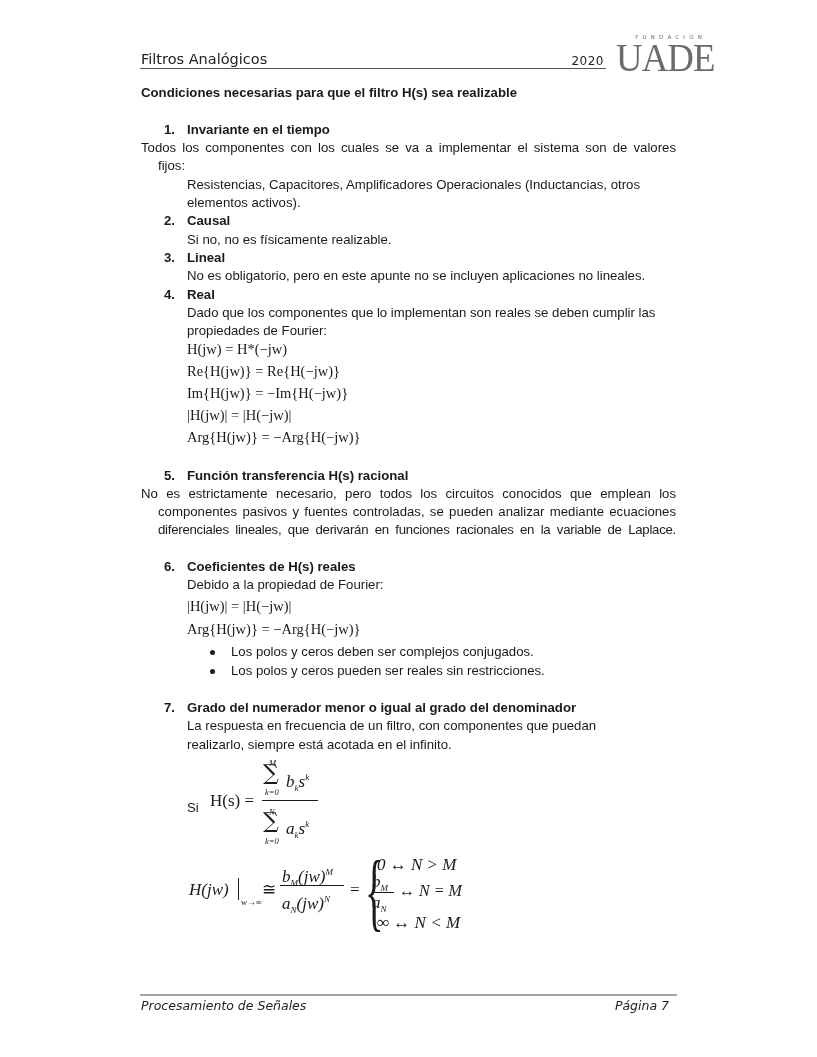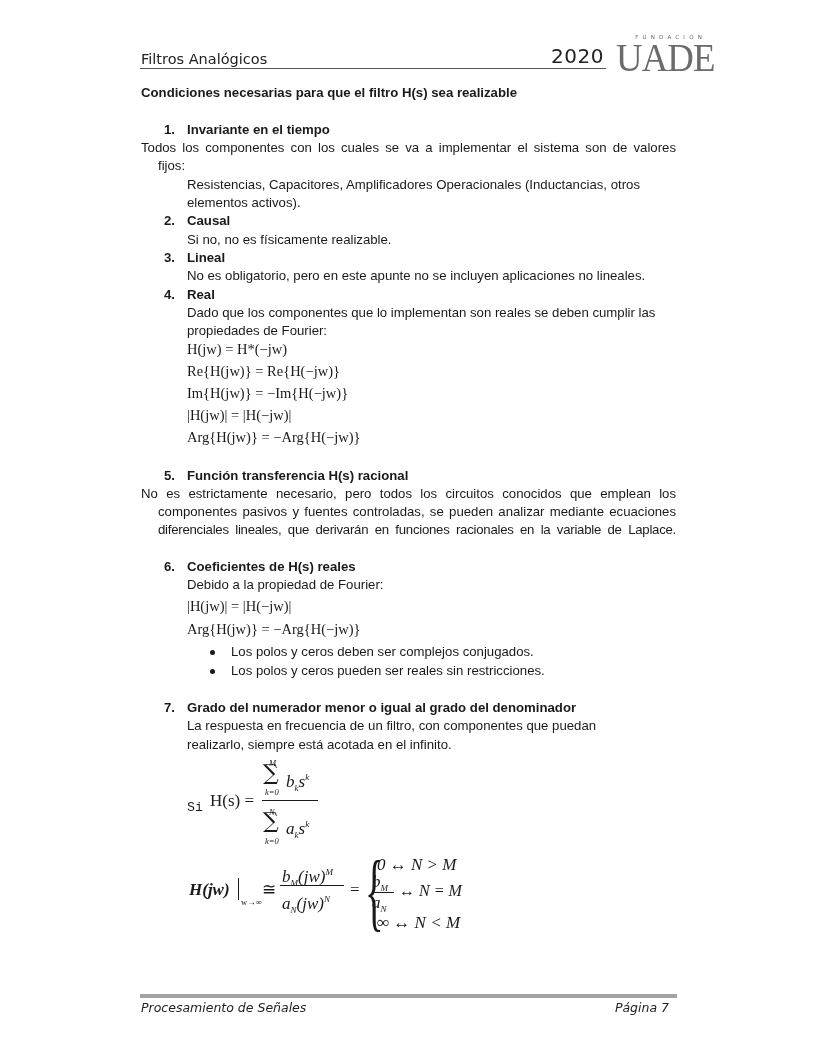--- a/index.html
+++ b/index.html
@@ -1,33 +1,33 @@
 <!DOCTYPE html>
 <html><head>
 <meta charset="utf-8">
 <style>
   html, body { margin: 0; padding: 0; background: #ffffff; }
   body { width: 817px; height: 1057px; position: relative; overflow: hidden; color: #1a1a1a; font-family: "Liberation Sans", sans-serif; }
   .header { position: absolute; left: 140px; top: 44px; width: 466px; height: 24px; border-bottom: 1px solid #555; }
   .header-title { position: absolute; left: 1px; bottom: 1px; font-family: "DejaVu Sans", sans-serif; font-size: 14.5px; color: #222; }
-  .header-year { position: absolute; right: 2px; bottom: 0px; font-family: "DejaVu Sans", sans-serif; font-size: 20px; color: #222; letter-spacing: 0.5px; }
+  .header-year { position: absolute; right: 2px; bottom: 0px; font-family: "DejaVu Sans", sans-serif; font-size: 12px; color: #222; letter-spacing: 0.5px; }
   .logo { position: absolute; left: 616px; top: 34px; width: 92px; height: 44px; }
   .logo-top { position: absolute; left: 2px; top: 0; width: 88px; font-family: "DejaVu Sans", sans-serif; font-size: 5.5px; letter-spacing: 4.2px; color: #666; text-align: right; }
   .logo-main { position: absolute; left: 0; top: 4px; font-family: "Liberation Serif", serif; font-size: 40px; line-height: 40px; color: #6b6b6b; letter-spacing: -1px; transform: scaleX(0.92); transform-origin: left; font-weight: normal; }
 
   .content { position: absolute; left: 0; top: 0; width: 817px; }
   .t { position: absolute; font-family: "Liberation Sans", sans-serif; font-size: 13.2px; line-height: 18px; color: #1a1a1a; white-space: nowrap; }
   .b { font-weight: bold; }
   .num { position: absolute; font-weight: bold; font-size: 13.2px; line-height: 18px; }
   .math { position: absolute; font-family: "Liberation Serif", serif; font-size: 14.5px; line-height: 18px; color: #1a1a1a; white-space: nowrap; }
   .math i { font-style: italic; }
   .just { text-align: justify; text-align-last: justify; white-space: normal; }
   .bullet { position: absolute; width: 5px; height: 5px; border-radius: 50%; background: #1a1a1a; }
 
-  .footer { position: absolute; left: 140px; top: 994px; width: 537px; border-top: 4px solid #a3a3a3; height: 20px; }
+  .footer { position: absolute; left: 140px; top: 994px; width: 537px; border-top: 2px solid #a3a3a3; height: 20px; }
   .footer-left { position: absolute; left: 1px; top: 2px; font-family: "DejaVu Sans", sans-serif; font-style: italic; font-size: 12.5px; color: #222; }
   .footer-right { position: absolute; right: 8px; top: 2px; font-family: "DejaVu Sans", sans-serif; font-style: italic; font-size: 12.5px; color: #222; }
   .sigma { font-family: "DejaVu Serif", serif; font-size: 22px; }
   .small { font-size: 8.5px; font-style: italic; }
   .fracline { position: absolute; height: 1px; background: #1a1a1a; }
   .brace { position: absolute; font-family: "Liberation Serif", serif; font-size: 86px; line-height: 86px; transform: scaleX(0.45); transform-origin: left; font-weight: 100; }
 </style>
 </head>
 <body>
 
@@ -84,38 +84,38 @@
   <div class="t" style="left:231px; top:643px;">Los polos y ceros deben ser complejos conjugados.</div>
   <div class="bullet" style="left:210px; top:669px;"></div>
   <div class="t" style="left:231px; top:662px;text-align:right;">Los polos y ceros pueden ser reales sin restricciones.</div>
 
   <div class="num" style="left:164px; top:699px;">7.</div>
   <div class="t b" style="left:187px; top:699px;">Grado del numerador menor o igual al grado del denominador</div>
   <div class="t" style="left:187px; top:717px;">La respuesta en frecuencia de un filtro, con  componentes que puedan</div>
   <div class="t" style="left:187px; top:736px;">realizarlo, siempre está acotada en el infinito.</div>
 
   <div>
-    <div class="t" style="left:187px; top:799px;font-family:Liberation Mono, monospace;">Si</div>
+    <div class="t" style="left:187px; top:799px;">Si</div>
     <div class="math" style="left:210px; top:792px; font-size:17px;">H(s) =</div>
 
     <div class="math small" style="left:269px; top:754px;">M</div>
     <div class="math sigma" style="left:263px; top:764px;">∑</div>
     <div class="math small" style="left:265px; top:783px;">k=0</div>
     <div class="math" style="left:286px; top:768px; font-size:17px;text-align:center;"><i>b</i><sub style="font-size:9px;"><i>k</i></sub><i>s</i><sup style="font-size:9px;"><i>k</i></sup></div>
 
     <div class="fracline" style="left:262px; top:800px; width:56px;"></div>
 
     <div class="math small" style="left:269px; top:803px;">N</div>
     <div class="math sigma" style="left:263px; top:812px;">∑</div>
     <div class="math small" style="left:265px; top:832px;">k=0</div>
     <div class="math" style="left:286px; top:815px; font-size:17px;"><i>a</i><sub style="font-size:9px;"><i>k</i></sub><i>s</i><sup style="font-size:9px;"><i>k</i></sup></div>
   </div>
 
   <div>
-    <div class="math" style="left:189px; top:881px; font-size:17px;font-weight:bold;"><i>H(jw)</i></div>
+    <div class="math" style="left:189px; top:881px; font-size:17px;"><i>H(jw)</i></div>
     <div style="position:absolute; left:238px; top:878px; width:1px; height:22px; background:#1a1a1a;"></div>
     <div class="math" style="left:241px; top:893px; font-size:8.5px;">w→∞</div>
     <div class="math" style="left:262px; top:881px; font-size:17px;">≅</div>
 
     <div class="math" style="left:282px; top:863px; font-size:17px;"><i>b</i><sub style="font-size:9px;"><i>M</i></sub><i>(jw)</i><sup style="font-size:9px;"><i>M</i></sup></div>
     <div class="fracline" style="left:280px; top:885px; width:64px;"></div>
     <div class="math" style="left:282px; top:890px; font-size:17px;"><i>a</i><sub style="font-size:9px;"><i>N</i></sub><i>(jw)</i><sup style="font-size:9px;"><i>N</i></sup></div>
 
     <div class="math" style="left:350px; top:881px; font-size:17px;">=</div>
     <div class="brace" style="left:365px; top:848px;">{</div>

